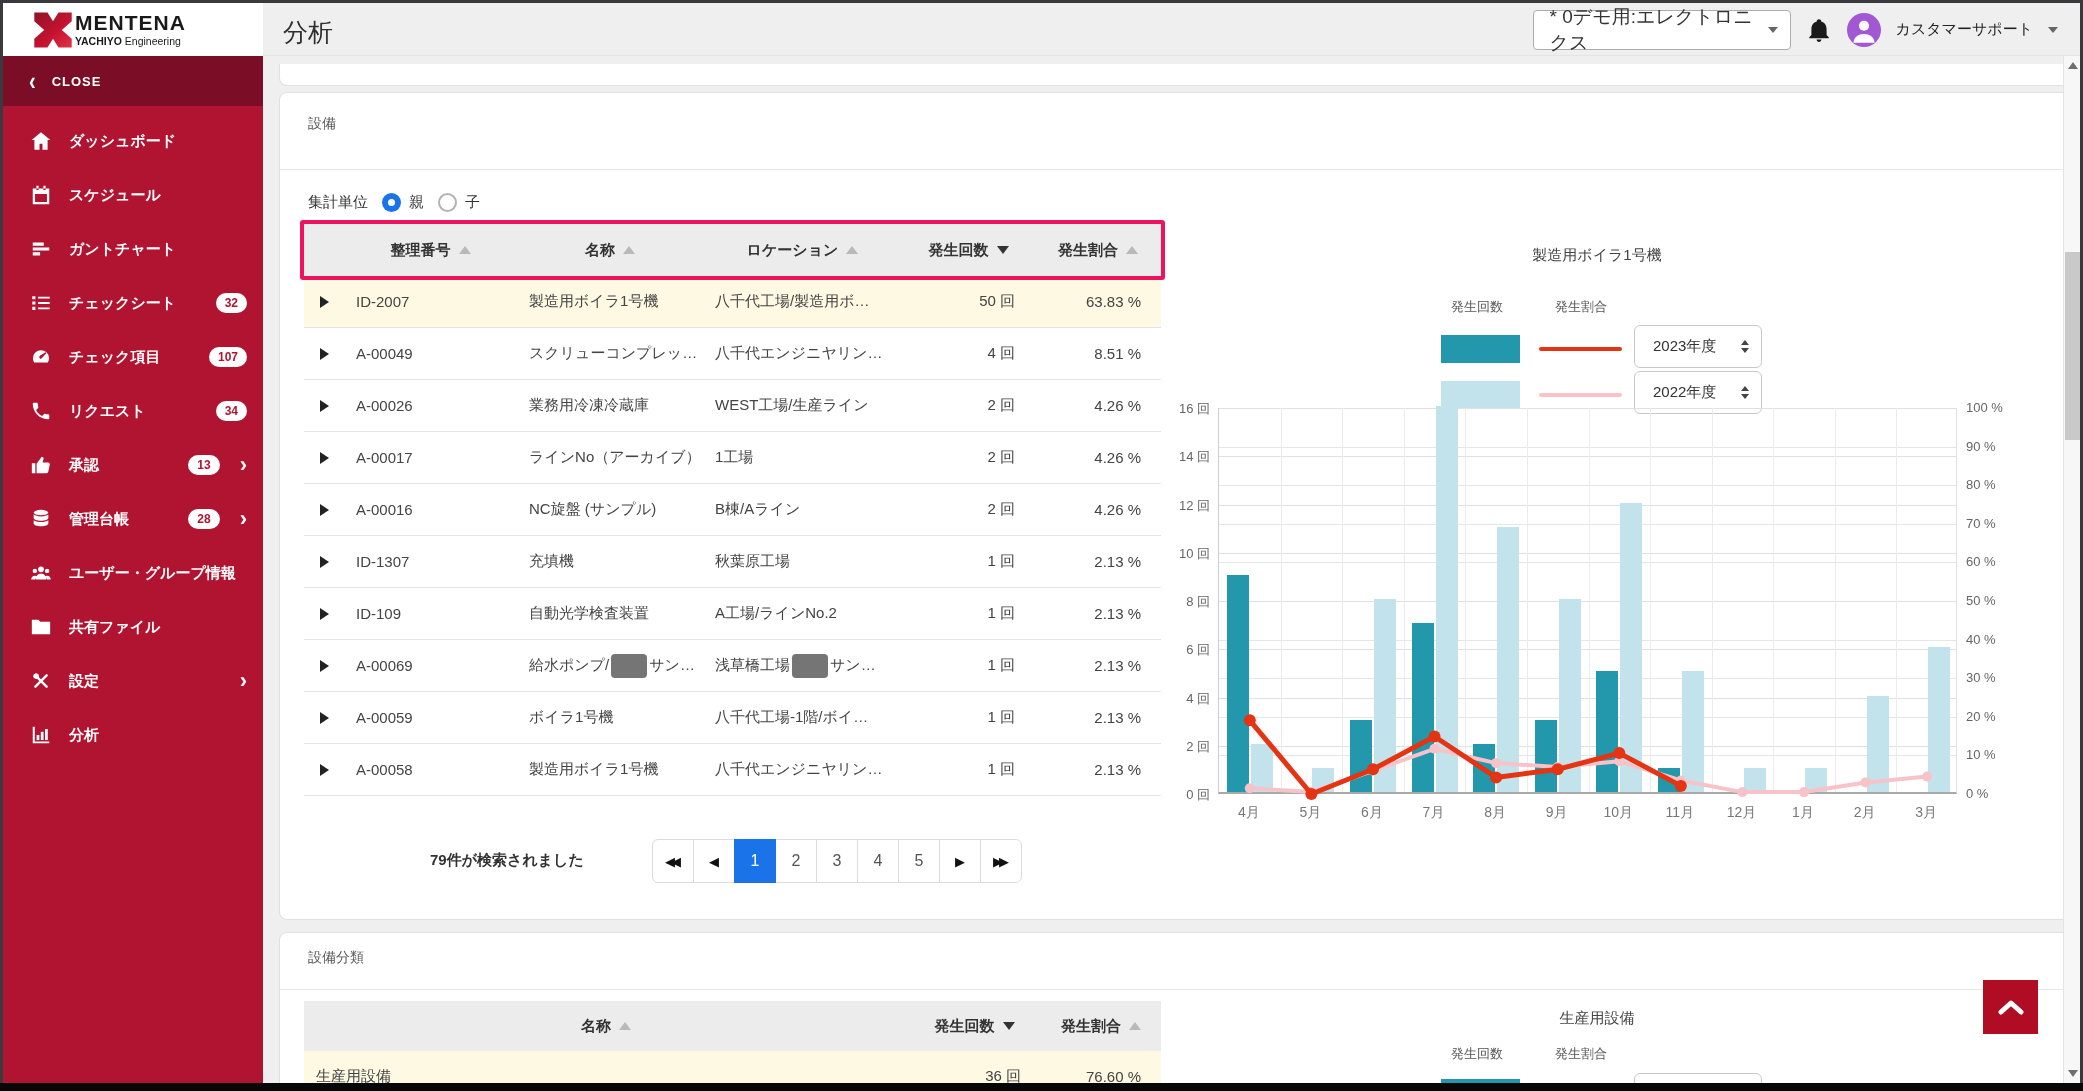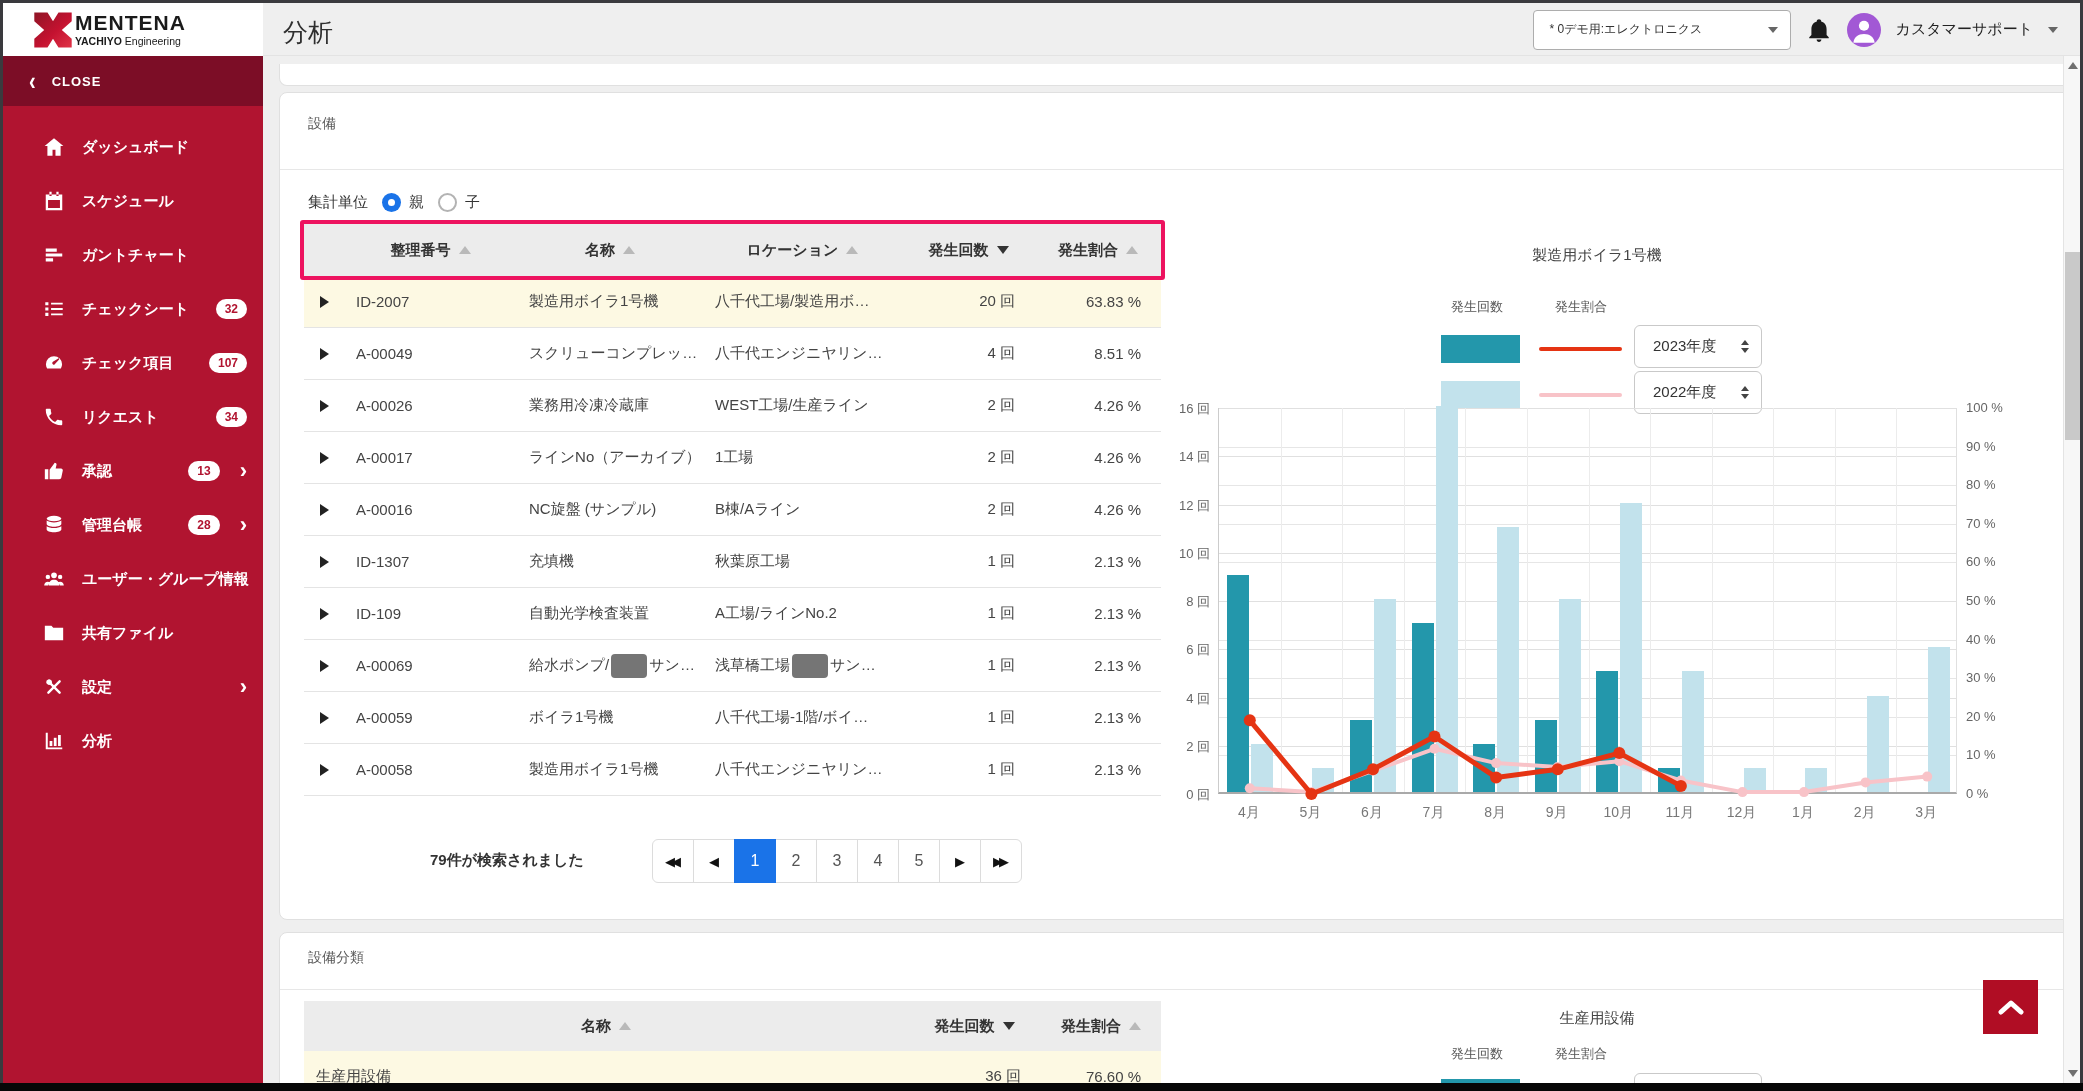--- a/index.html
+++ b/index.html
@@ -11,35 +11,35 @@
   
   .sidebar { width:260px; background:#b11430; position:relative; flex:none; display:flex; flex-direction:column; }
   .logo { height:53px; background:#fff; display:flex; align-items:center; padding-left:28px; }
   .logo-mark { width:44px; height:40px; flex:none; }
   .logo-name { font-size:21px; font-weight:bold; color:#1a1a1a; letter-spacing:1px; line-height:1; }
   .logo-sub { font-size:10.5px; color:#1a1a1a; margin-top:2px; }
   .logo-sub b { font-weight:bold; }
   .close-row { height:50px; background:#7c0d26; color:#fff; display:flex; align-items:center; gap:16px; padding-left:26px; cursor:pointer; }
   .close-chev { font-size:20px; font-weight:bold; line-height:1; transform:scaleY(1.3); }
   .close-label { font-size:13px; font-weight:bold; letter-spacing:1px; }
-  .nav { padding-top:14px;margin-left:13px; }
+  .nav { padding-top:8px; }
   .nav-item { height:54px; display:flex; align-items:center; gap:16px; padding:0 16px 0 26px; color:#fff; cursor:pointer; }
   .nav-icon { width:24px; height:24px; flex:none; display:flex; align-items:center; justify-content:center; }
   .nav-icon svg { width:22px; height:22px; fill:#fff; }
   .nav-label { font-size:15px; font-weight:bold; flex:1; white-space:nowrap; }
   .badge { background:#fff; color:#b11430; font-size:12px; font-weight:bold; border-radius:11px; padding:3px 9px; min-width:30px; text-align:center; }
   .chev { font-size:22px; font-weight:bold; line-height:1; margin-left:4px; }
 
   
   .main { flex:1; position:relative; }
   .topbar { position:absolute; left:0; right:0; top:0; height:53px; background:#efefef; border-bottom:1px solid #e3e3e3; }
   .page-title { position:absolute; left:20px; top:13px; font-size:25px; color:#2f2f2f; }
   .topbar-right { position:absolute; right:22px; top:0; height:53px; display:flex; align-items:center; gap:15px; }
   .org-select { width:258px; height:40px; background:#fff; border:1px solid #adadad; border-radius:4px; display:flex; align-items:center; padding:0 12px 0 16px; cursor:pointer; }
-  .org-select-label { flex:1; font-size:12px; color:#333; }
+  .org-select-label { flex:1; font-size:19px; color:#333; }
   .caret-down { width:0; height:0; border-left:5px solid transparent; border-right:5px solid transparent; border-top:6px solid #666; }
   .bell { width:26px; height:28px; }
   .bell svg { width:26px; height:28px; fill:#1b1b1b; }
   .avatar { width:34px; height:34px; border-radius:50%; background:#a258d5; overflow:hidden; flex:none; }
   .user-name { font-size:15px; color:#222; }
 
   .content { position:absolute; left:0; right:17px; top:53px; bottom:0; overflow:hidden; }
   .card { position:absolute; left:16px; width:1802px; background:#fff; border:1px solid #e0e0e0; border-radius:8px; }
   .card-partial { top:8px; height:22px; border-top:none; border-radius:0 0 8px 8px; }
   #card-equip { top:36px; height:828px; }
@@ -340,21 +340,21 @@
                 </div>
               </div>
             <div id="equip-tbody">
                 <div class="trow hl">
                   <div class="td td-exp" style="width: 40px;">
                     <span class="exp-arrow"></span>
                   </div>
                   <div class="td td-left" style="width: 173px;">ID-2007</div>
                   <div class="td td-left" style="width: 186px;">製造用ボイラ1号機</div>
                   <div class="td td-left" style="width: 199px;">八千代工場/製造用ボ…</div>
-                  <div class="td td-right" style="width: 133px;">20 回</div>
+                  <div class="td td-right" style="width: 133px;">50 回</div>
                   <div class="td td-right" style="width: 126px;">63.83 %</div>
                 </div>
                 <div class="trow">
                   <div class="td td-exp" style="width: 40px;">
                     <span class="exp-arrow"></span>
                   </div>
                   <div class="td td-left" style="width: 173px;">A-00049</div>
                   <div class="td td-left" style="width: 186px;">スクリューコンプレッ…</div>
                   <div class="td td-left" style="width: 199px;">八千代エンジニヤリン…</div>
                   <div class="td td-right" style="width: 133px;">4 回</div>

